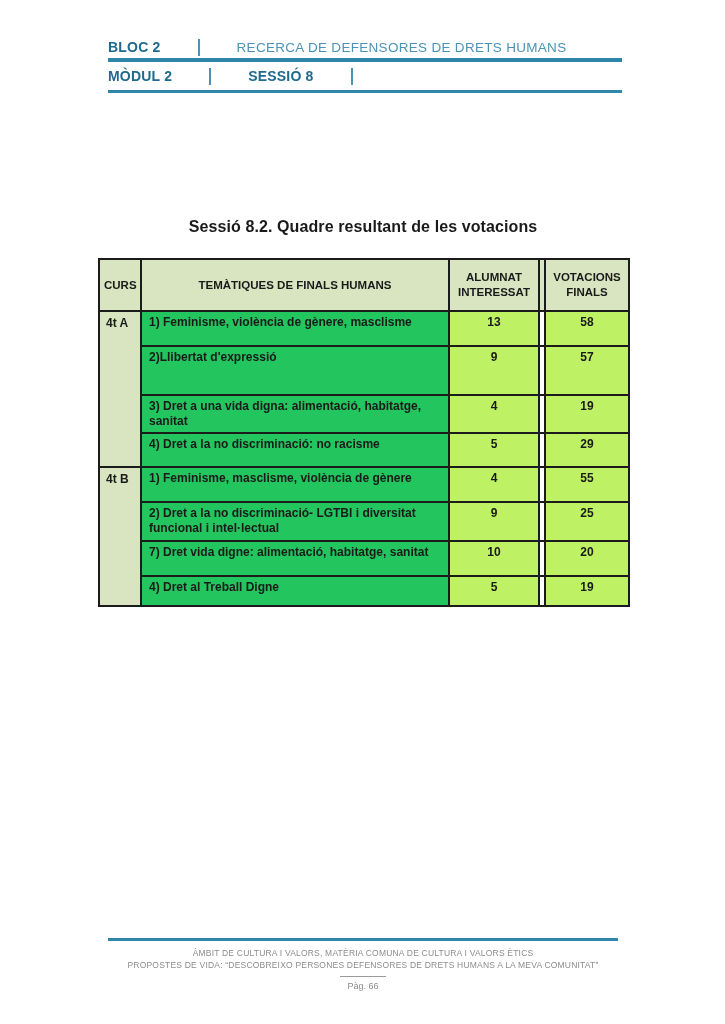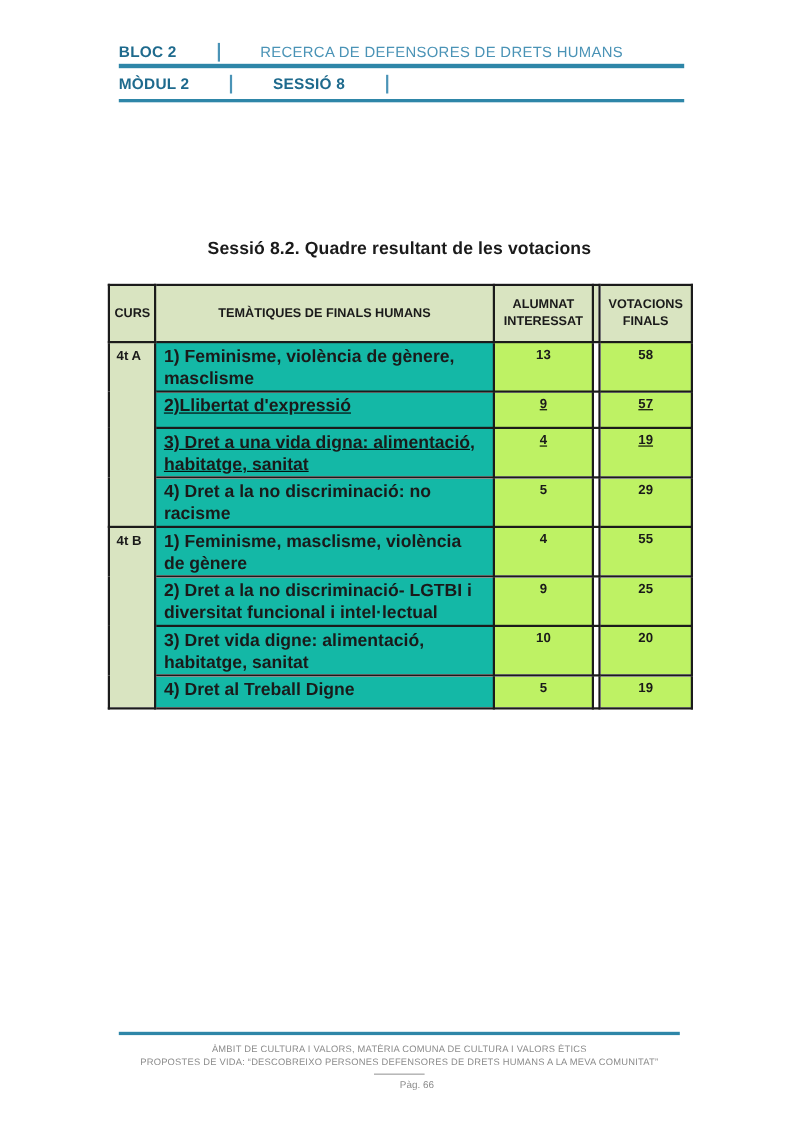--- a/index.html
+++ b/index.html
@@ -38,34 +38,34 @@
   tr.hrow { height:52px; }
   tr.hrow td {
     background:#d9e4c1; text-align:center; vertical-align:middle;
     font-size:11.5px; line-height:1.3; padding:2px 4px;
   }
   td.curs {
     background:#d9e4c1; vertical-align:top; text-align:left;
     font-size:12px; padding:4px 4px 0 6px;
   }
   td.topic {
-    background:#14b8a6; vertical-align:top; text-align:left;
-    font-size:16px; line-height:1.25; padding:3px 8px 0 7px;
+    background:#22c55e; vertical-align:top; text-align:left;
+    font-size:12px; line-height:1.25; padding:3px 8px 0 7px;
   }
   td.num {
     background:#bef264; vertical-align:top; text-align:center;
     font-size:12px; padding-top:3px;
   }
 
   
   .fbar { position:absolute; left:108px; top:938px; width:510px; height:3px; background:#2e86a8; }
   .ftext { position:absolute; left:98px; top:947px; width:530px; text-align:center;
            color:#8c8c8c; font-size:8.5px; line-height:12px; letter-spacing:.2px; }
   .fdiv  { position:absolute; left:340px; top:976px; width:46px; height:1px; background:#9a9a9a; }
-  .fpage { position:absolute; left:114px; top:981px; width:530px; text-align:center;
+  .fpage { position:absolute; left:98px; top:981px; width:530px; text-align:center;
            color:#8c8c8c; font-size:9px; }
 </style>
 </head>
 <body>
 
 <div id="page">
 
   <div class="hdr">
     <div class="hdr-row hdr-row-1">
       <span class="hdr-bold">BLOC 2</span>
@@ -103,27 +103,27 @@
         </tr>
       </thead>
       <tbody id="tbody">
           <tr style="height: 35px;">
             <td class="curs" rowspan="4">4t A</td>
             <td class="topic">1) Feminisme, violència de gènere, masclisme</td>
             <td class="num">13</td>
             <td class="gap"></td>
             <td class="num">58</td>
           </tr>
-          <tr style="height: 33px; text-decoration: underline;">
+          <tr style="height: 49px;">
             <td class="topic">2)Llibertat d'expressió</td>
             <td class="num">9</td>
             <td class="gap"></td>
             <td class="num">57</td>
           </tr>
-          <tr style="height: 38px; text-decoration: underline;">
+          <tr style="height: 38px;">
             <td class="topic">3) Dret a una vida digna: alimentació, habitatge, sanitat</td>
             <td class="num">4</td>
             <td class="gap"></td>
             <td class="num">19</td>
           </tr>
           <tr style="height: 34px; border-radius: 17px;">
             <td class="topic">4) Dret a la no discriminació: no racisme</td>
             <td class="num">5</td>
             <td class="gap"></td>
             <td class="num">29</td>
@@ -135,21 +135,21 @@
             <td class="gap"></td>
             <td class="num">55</td>
           </tr>
           <tr style="height: 39px;">
             <td class="topic">2) Dret a la no discriminació- LGTBI i diversitat funcional i intel·lectual</td>
             <td class="num">9</td>
             <td class="gap"></td>
             <td class="num">25</td>
           </tr>
           <tr style="height: 35px;">
-            <td class="topic">3) Dret vida digne: alimentació, habitatge, sanitat</td>
+            <td class="topic">7) Dret vida digne: alimentació, habitatge, sanitat</td>
             <td class="num">10</td>
             <td class="gap"></td>
             <td class="num">20</td>
           </tr>
           <tr style="height: 30px;">
             <td class="topic">4) Dret al Treball Digne</td>
             <td class="num">5</td>
             <td class="gap"></td>
             <td class="num">19</td>
           </tr>

